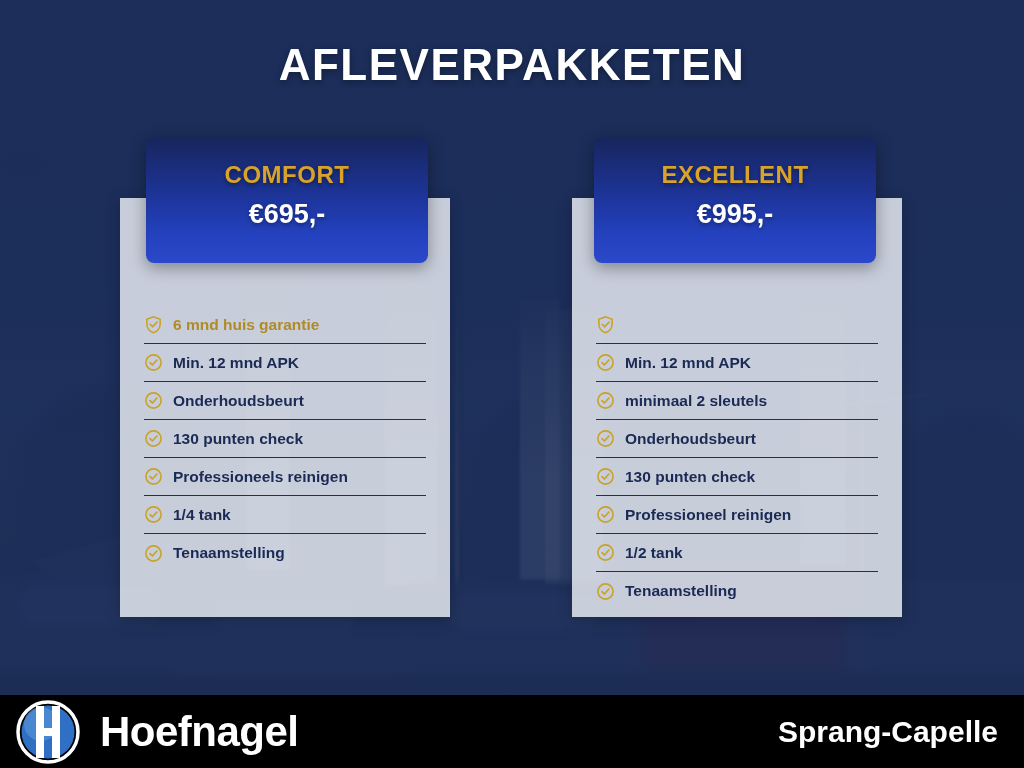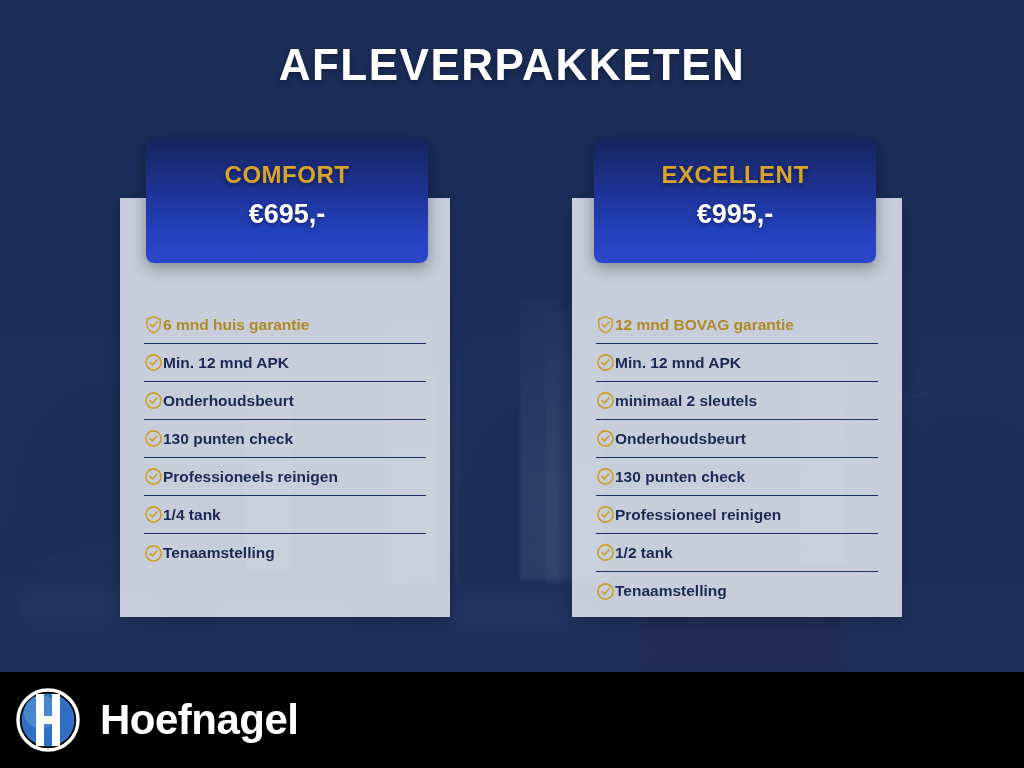--- a/index.html
+++ b/index.html
@@ -130,37 +130,38 @@
 
   .feature-list {
     position:absolute; left:0; top:108px; width:330px;
     padding:0 24px;
     list-style:none;
   }
   .feature-row {
     position:relative;
     display:flex;
     align-items:center;
+    gap:10px;
     height:38px;
     border-bottom:1.5px solid #1d2f63;
   }
   .feature-row:last-child { border-bottom:none; }
 
   .feature-icon { width:19px; height:19px; flex:0 0 19px; display:block; }
   .feature-label {
     font-size:15.5px;
     font-weight:bold;
     color:#1b2a55;
     white-space:nowrap;
   }
   .feature-row.highlight .feature-label { color:#b08b25; }
 
   
   .footer {
-    position:absolute; left:0; bottom:0; width:1024px; height:96px;
+    position:absolute; left:0; bottom:0; width:1024px; height:73px;
     background:#000000;
     display:flex; align-items:center;
   }
   .footer-logo { margin-left:14px; width:68px; height:68px; display:block; }
   .brand-name {
     margin-left:18px;
     color:#ffffff;
     font-size:42px;
     font-weight:bold;
     letter-spacing:-.5px;
@@ -269,21 +270,20 @@
   </div>
 
   <div class="card right">
     <div class="card-body">
       <ul class="feature-list" id="list-1">
           <li class="feature-row highlight">
             <svg class="feature-icon" viewBox="0 0 24 24">
               <path d="M12 2.2 3.6 5.3v6.2c0 5 3.5 9.4 8.4 10.8 4.9-1.4 8.4-5.8 8.4-10.8V5.3Z" fill="none" stroke="#c9a227" stroke-width="2"></path>
               <path d="M7.8 11.7 10.9 14.9 16.5 9" fill="none" stroke="#c9a227" stroke-width="2.1" stroke-linecap="round" stroke-linejoin="round"></path>
             </svg>
-            <span class="feature-label">12 mnd BOVAG garantie</span>
           </li>
           <li class="feature-row">
             <svg class="feature-icon" viewBox="0 0 24 24">
               <circle cx="12" cy="12" r="9.6" fill="none" stroke="#c9a227" stroke-width="2"></circle>
               <path d="M7.6 12.2 10.6 15.2 16.3 8.9" fill="none" stroke="#c9a227" stroke-width="2.1" stroke-linecap="round" stroke-linejoin="round"></path>
             </svg>
             <span class="feature-label">Min. 12 mnd APK</span>
           </li>
           <li class="feature-row">
             <svg class="feature-icon" viewBox="0 0 24 24">
@@ -336,15 +336,16 @@
   </div>
 
   <div class="footer">
     <svg class="footer-logo" viewBox="0 0 68 68">
       <circle cx="34" cy="34" r="30" fill="none" stroke="#ffffff" stroke-width="3.5"></circle>
       <circle cx="34" cy="34" r="26.5" fill="#2f6fc4"></circle>
       <circle cx="27" cy="26" r="17" fill="#5f9adb" opacity=".55"></circle>
       <path d="M22 8 h8 v22 h8 V8 h8 v52 h-8 V38 h-8 v22 h-8 Z" fill="#ffffff"></path>
     </svg>
     <div class="brand-name">Hoefnagel</div>
+    <div class="location">Sprang-Capelle</div>
   </div>
 
 </div>
 
 </body></html>

